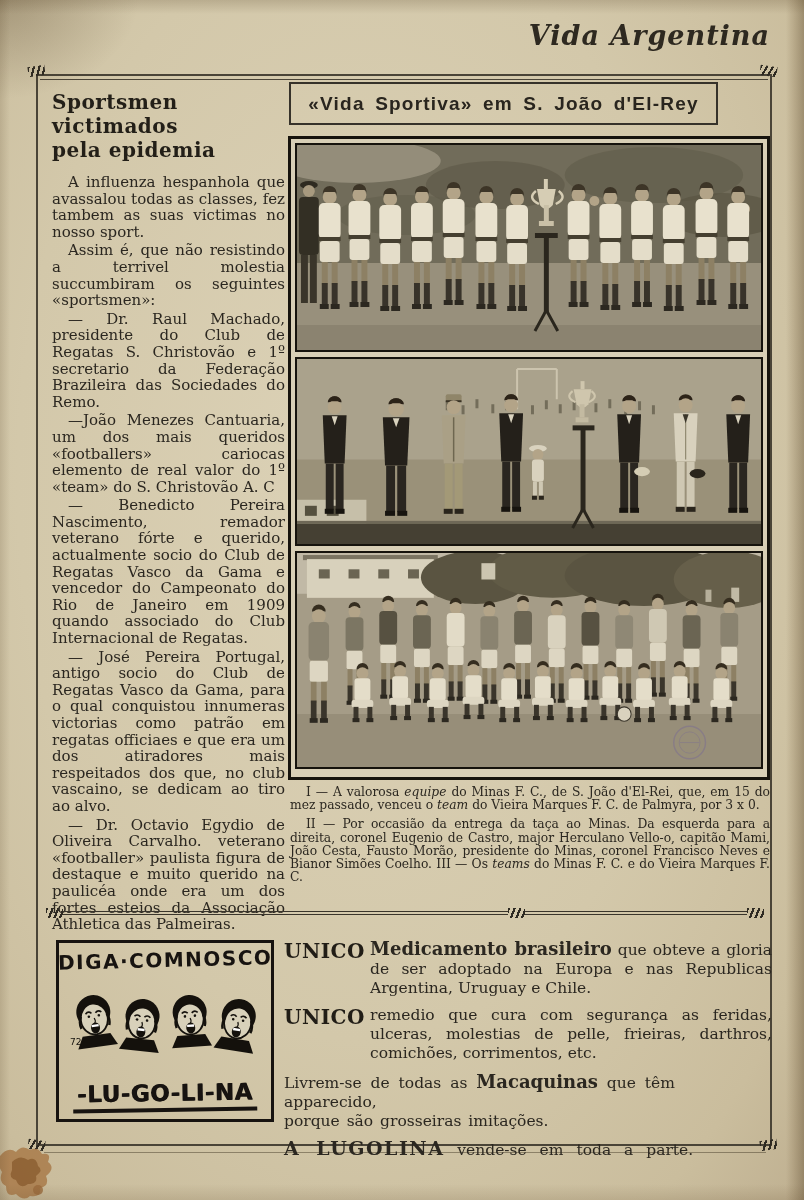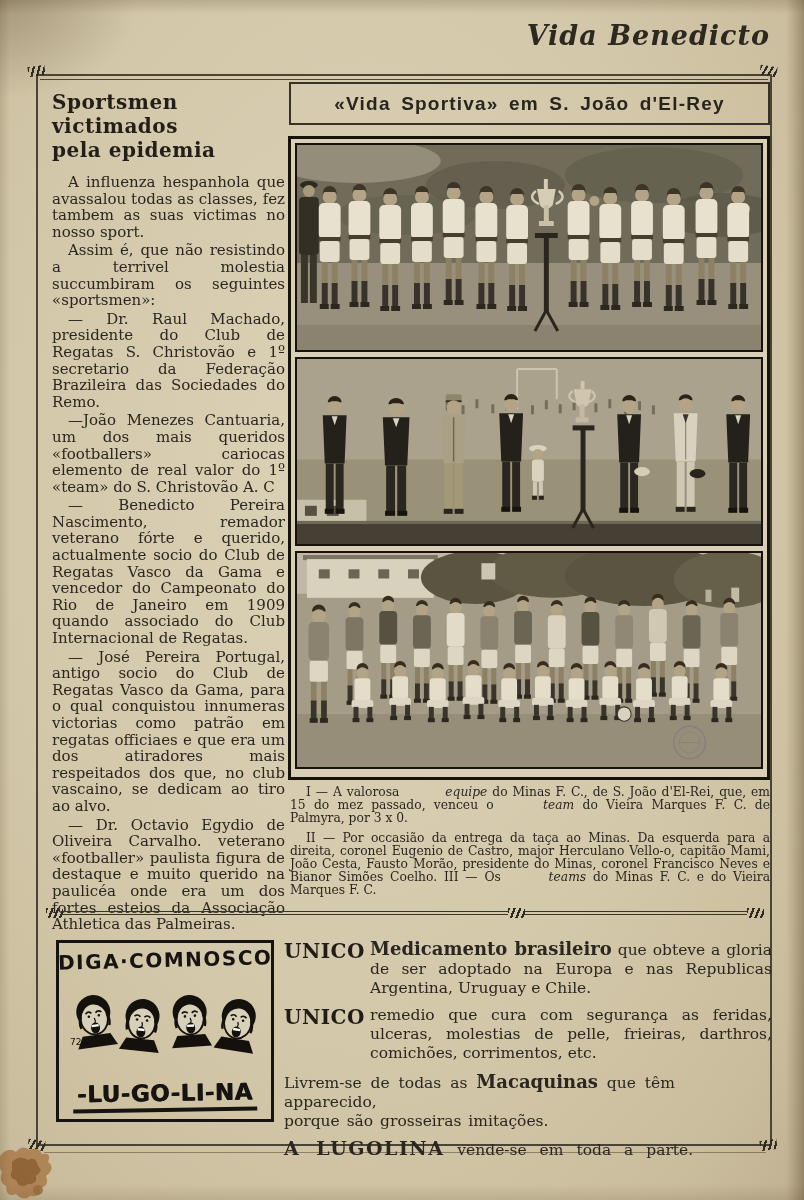--- a/index.html
+++ b/index.html
@@ -31,21 +31,21 @@
   .ch-bl{left:28px;top:1140px;transform:rotate(8deg);}
   .ch-br{left:760px;top:1140px;transform:rotate(-8deg);}
   
   .article{position:absolute;left:52px;top:90px;width:233px;}
   .article-title{font-weight:bold;font-size:20px;line-height:24px;
     letter-spacing:.5px;color:#231f18;}
   .article-body{margin-top:12px;}
   .article-body p{font-size:15px;line-height:16.6px;text-align:justify;text-indent:16px;
     margin:2px 0 1px 0;color:#2b2720;}
   
-  .feature-heading-box{position:absolute;left:289px;top:82px;width:481px;height:43px;
+  .feature-heading-box{position:absolute;left:289px;top:82px;width:429px;height:43px;
     border:2px solid #36322a;box-sizing:border-box;display:flex;align-items:center;justify-content:center;}
   .feature-heading{font-family:"Liberation Sans", sans-serif;font-weight:bold;font-size:19px;
     letter-spacing:1.2px;word-spacing:4px;color:#29251e;white-space:nowrap;}
   
   .photo-frame{position:absolute;left:288px;top:136px;width:482px;height:644px;
     border:3px solid #16130d;box-sizing:border-box;background:#d8cfb6;
     padding:4px;display:flex;flex-direction:column;gap:5px;}
   .photo{border:2px solid #16130d;overflow:hidden;background:#8d8675;}
   .photo svg{display:block;width:100%;height:100%;}
   .ph1{height:205px;} .ph2{height:185px;} .ph3{height:214px;}
@@ -68,28 +68,28 @@
   .ad-copy{position:absolute;left:284px;top:940px;width:488px;}
   .ad-row{display:flex;margin-bottom:9px;}
   .ad-label{width:86px;flex:none;font-weight:bold;font-size:20px;letter-spacing:.5px;color:#211d16;line-height:22px;}
   .ad-text{flex:1;font-size:15.5px;line-height:18.8px;text-align:justify;color:#2b2720;}
   .ad-lead{font-weight:bold;font-size:18px;}
   .ad-warning{font-size:15.5px;line-height:19px;word-spacing:4px;margin-top:2px;}
   .ad-warning .bold{font-weight:bold;font-size:18px;word-spacing:2px;}
   .ad-warning-l2{text-align:left;word-spacing:2px;}
   .ad-closing{text-align:left;font-size:15.5px;word-spacing:8px;margin-top:6px;}
   .ad-closing .bold{font-weight:bold;font-size:19px;letter-spacing:1.5px;}
-  i{font-style:italic;margin-left:41px;}
+  i{font-style:italic;}
 </style>
 </head>
 <body>
 
 <div class="page">
 
-  <div class="masthead">Vida Benedicto</div>
+  <div class="masthead">Vida Argentina</div>
 
   <div class="outer-frame">
     <div class="frame-inner-top"></div>
   </div>
   <div class="frame-outer-bottom"></div>
   <span class="hatch corner-hatch ch-tl"></span>
   <span class="hatch corner-hatch ch-tr"></span>
   <span class="hatch corner-hatch ch-bl"></span>
   <span class="hatch corner-hatch ch-br"></span>
 

